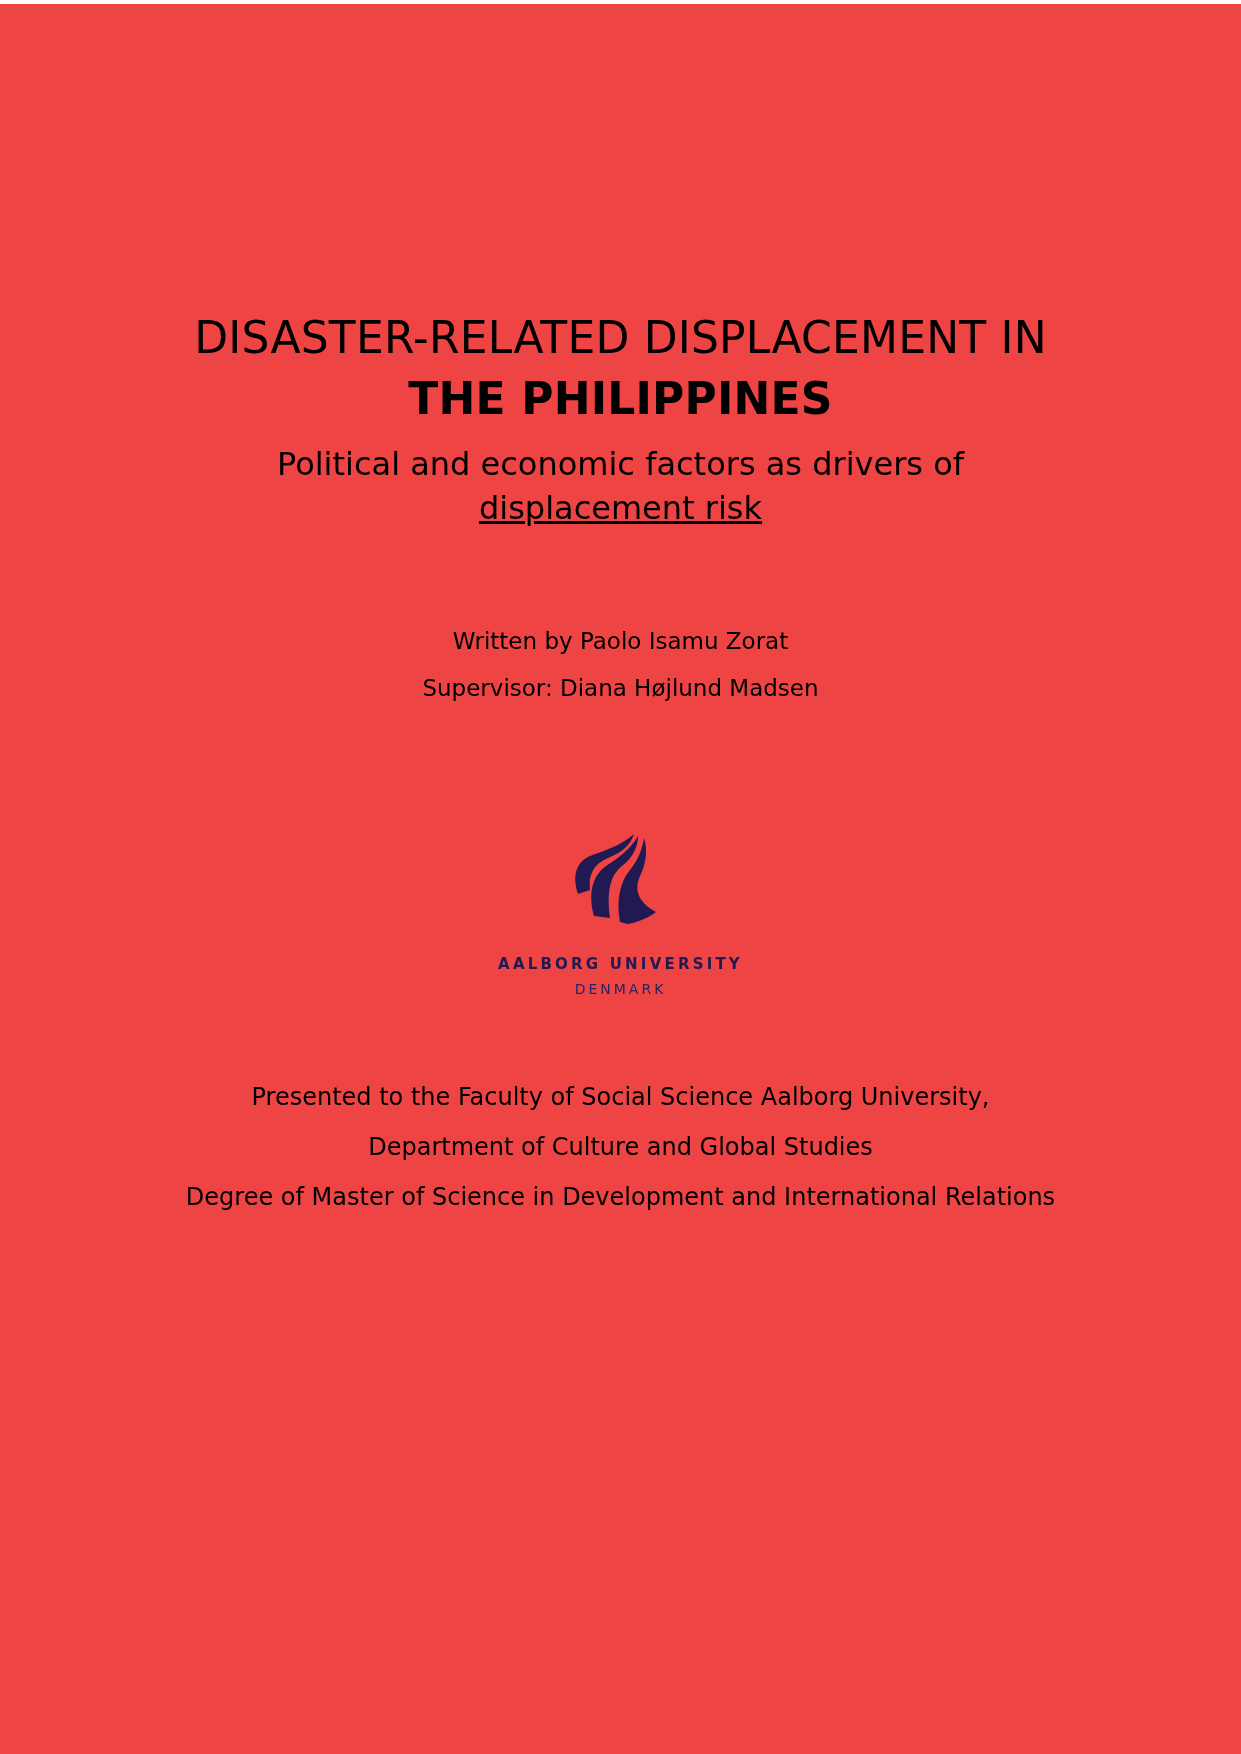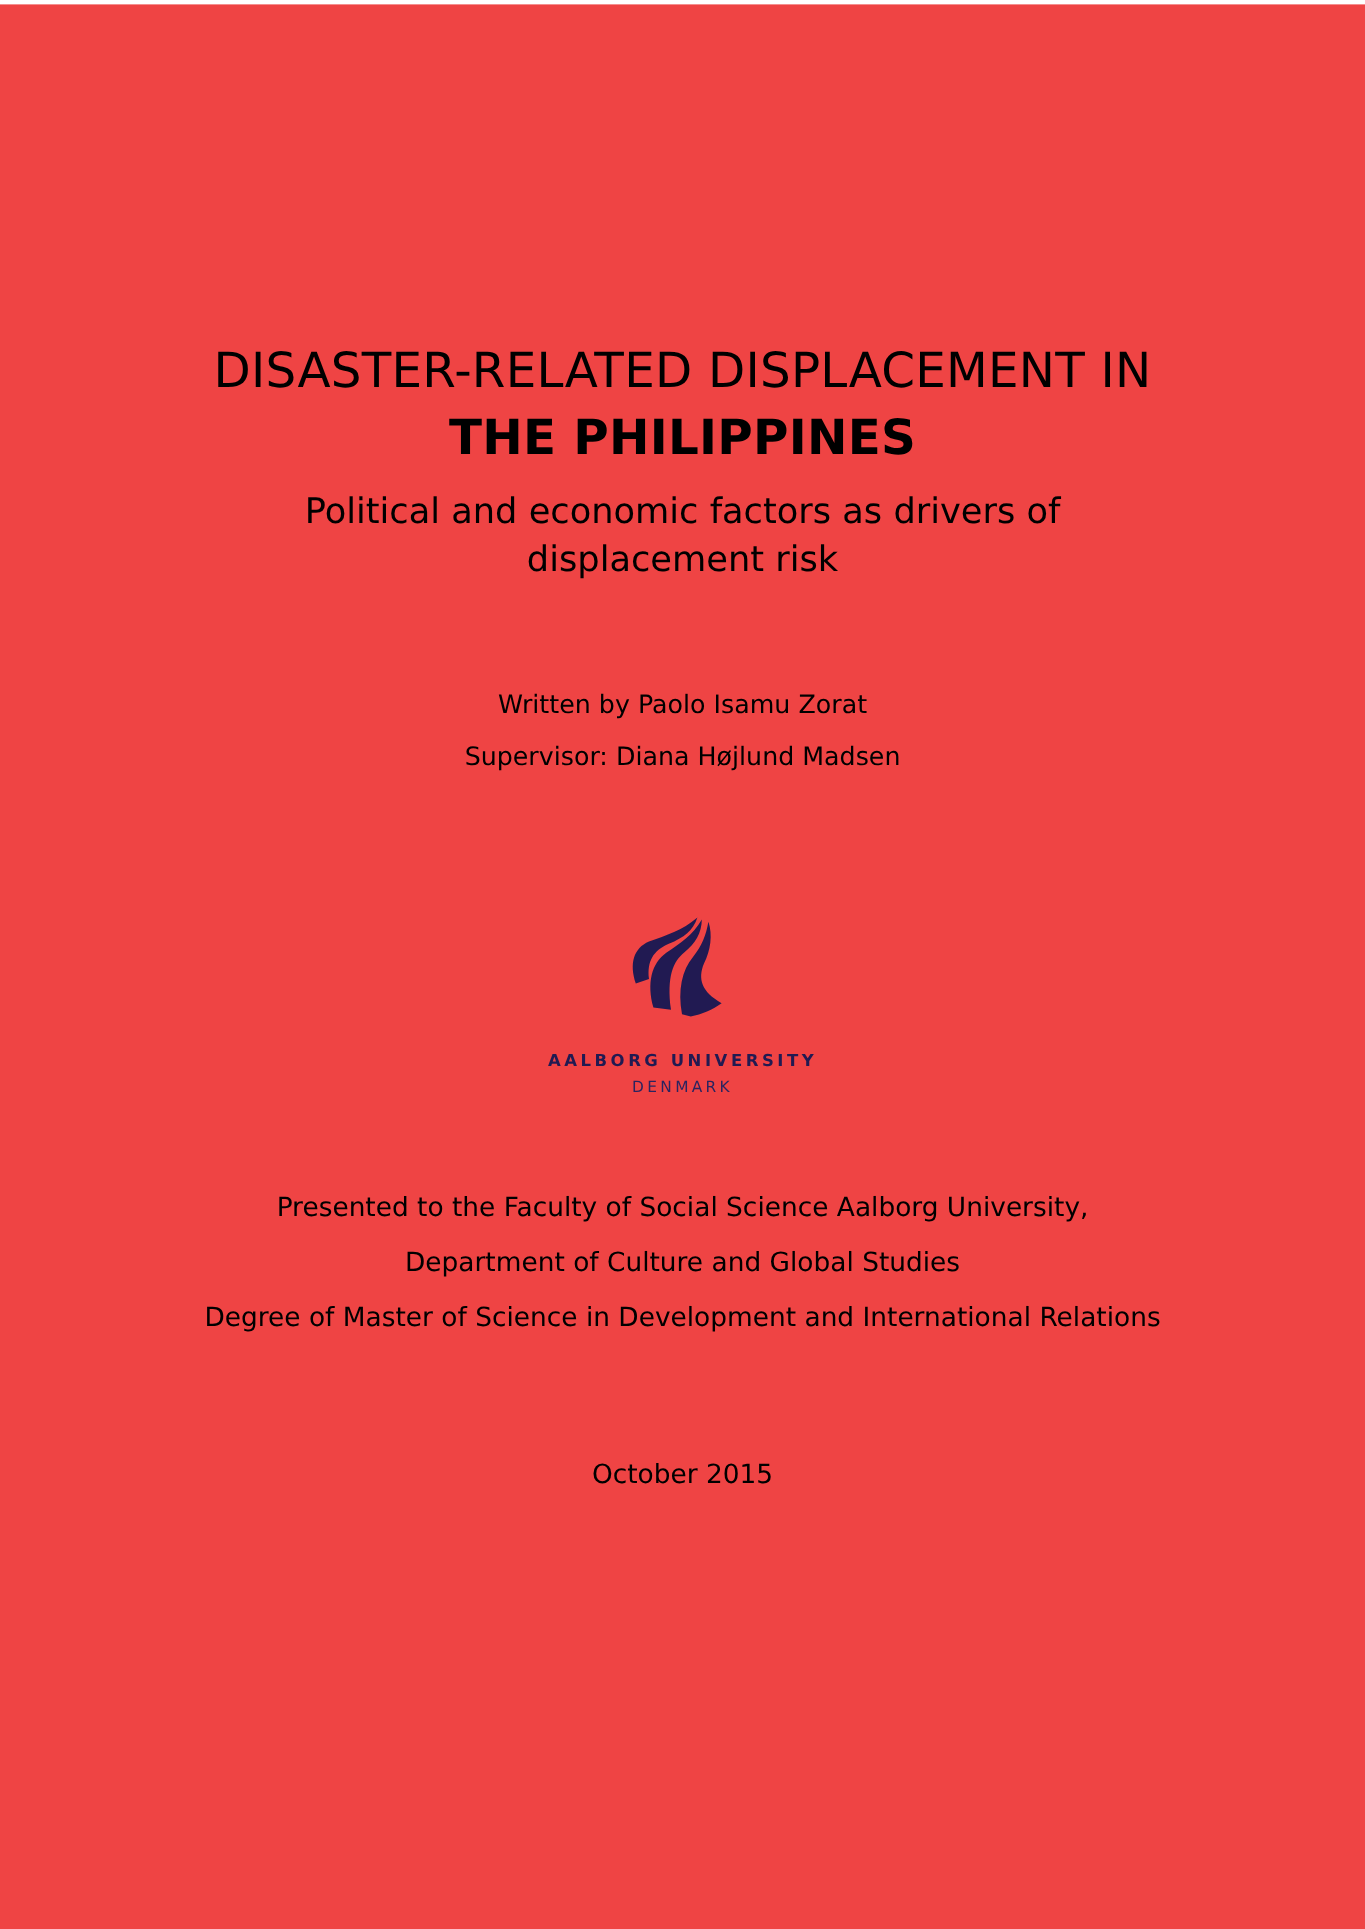--- a/index.html
+++ b/index.html
@@ -79,21 +79,21 @@
   </style>
 </head>
 <body>
 
 <div class="page">
 
   <div class="line title" style="top:312px;">DISASTER-RELATED DISPLACEMENT IN</div>
   <div class="line title" style="top:373px;font-weight:bold;">THE PHILIPPINES</div>
 
   <div class="line subtitle" style="top:444px;">Political and economic factors as drivers of</div>
-  <div class="line subtitle" style="top:488px;">displacement risk</div>
+  <div class="line subtitle" style="top:488px;text-decoration:underline;">displacement risk</div>
 
   <div class="line author" style="top:626px;">Written by Paolo Isamu Zorat</div>
   <div class="line author" style="top:673px;">Supervisor: Diana Højlund Madsen</div>
 
   <div>
     <svg class="logo-mark" viewBox="0 0 90 96" xmlns="http://www.w3.org/2000/svg">
       <g fill="#211a52">
 
         <path d="M6 62 C0 44 4 30 18 24 C34 18 48 14 62 2 C58 14 50 20 36 26 C22 32 16 42 18 58 Z"></path>
 
@@ -103,15 +103,14 @@
       </g>
     </svg>
     <div class="logo-name" style="top:953px;">AALBORG UNIVERSITY</div>
     <div class="logo-country" style="top:978px;">DENMARK</div>
   </div>
 
   <div class="line presented" style="top:1081px;">Presented to the Faculty of Social Science Aalborg University,</div>
   <div class="line presented" style="top:1131px;">Department of Culture and Global Studies</div>
   <div class="line presented" style="top:1181px;text-align:center;">Degree of Master of Science in Development and International Relations</div>
 
-  <div class="line presented" style="top:1324px;">October 2015</div>
 
 </div>
 
 </body></html>

